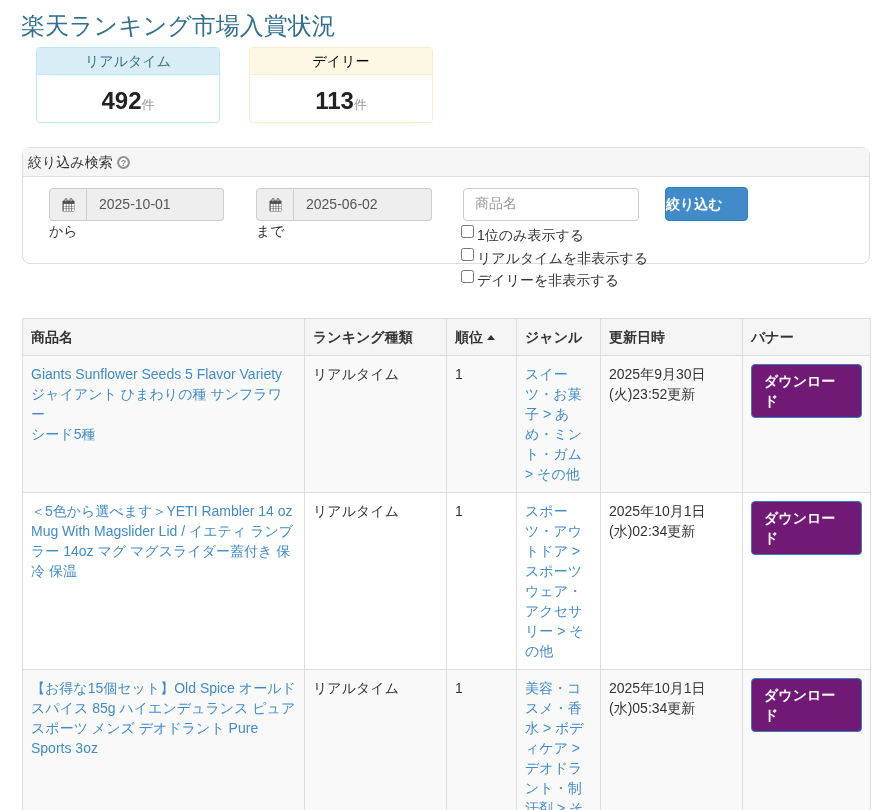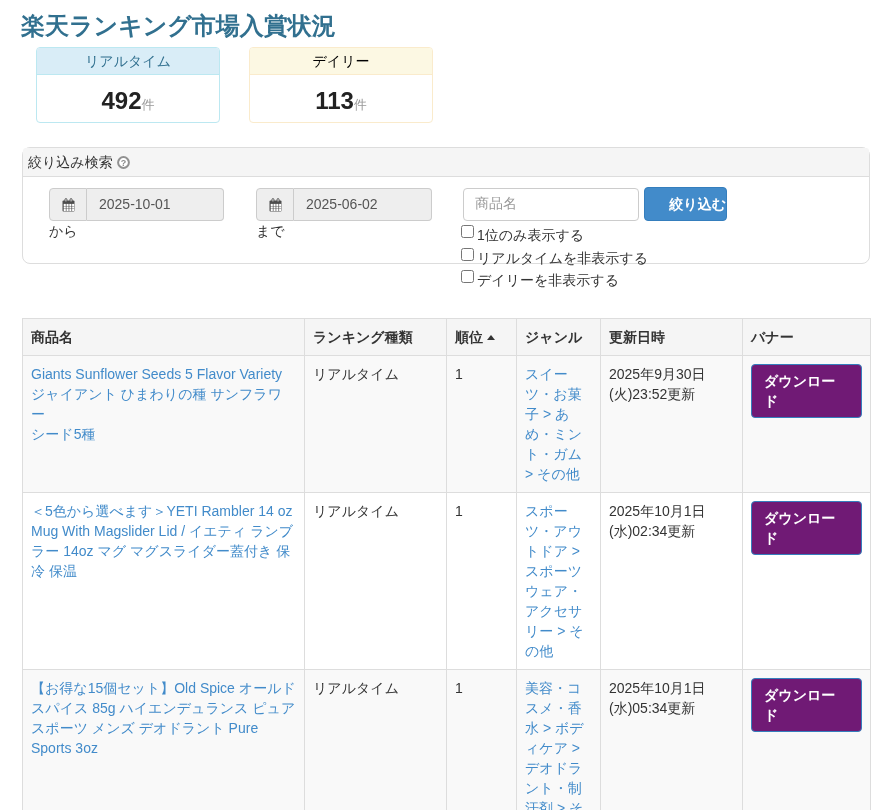--- a/index.html
+++ b/index.html
@@ -1,39 +1,39 @@
 <!DOCTYPE html>
 <html lang="ja"><head><meta charset="utf-8"><title>楽天ランキング市場入賞状況</title>
 <style>
 *{box-sizing:border-box;margin:0;padding:0}
 html,body{background:#fff}
 body{width:880px;height:1600px;position:relative;font-family:"Liberation Sans",sans-serif;font-size:14px;line-height:1.42857143;color:#333;-webkit-font-smoothing:antialiased}
 a{color:#428bca;text-decoration:none}
-#title{position:absolute;left:21px;top:13px;font-size:24px;line-height:26px;font-weight:700;color:#31708f}
+#title{position:absolute;left:21px;top:13px;font-size:24px;line-height:26px;font-weight:400;color:#31708f}
 .statbox{position:absolute;top:47px;width:184px;height:76px;background:#fff;border:1px solid #bce8f1;border-radius:4px}
 #box1{left:36px}
 #box2{left:249px;border-color:#faebcc}
 .statbox .hd{height:27px;border-bottom:1px solid #bce8f1;background:#d9edf7;color:#31708f;text-align:center;line-height:26px;font-size:14px;border-radius:3px 3px 0 0}
 #box2 .hd{background:#fcf8e3;color:#000000;border-bottom-color:#faebcc}
 .statbox .bd{text-align:center;padding-top:12px}
 .statbox .num{font-size:24px;font-weight:bold;color:#222;line-height:28px}
 .statbox .unit{font-size:13px;color:#999}
 #panel{position:absolute;left:22px;top:147px;width:848px;height:117px;border:1px solid #ddd;border-radius:8px;background:#fff}
 #panel .heading{height:29px;background:#f5f5f5;border-bottom:1px solid #ddd;border-radius:3px 3px 0 0;padding:4px 5px;font-size:14px;line-height:20px;color:#333}
 .qicon{vertical-align:-2px;margin-left:4px}
 .igroup{position:absolute;display:flex;height:33px}
 .igroup .addon{width:38px;background:#eee;border:1px solid #ccc;border-radius:4px 0 0 4px;text-align:center;padding-top:8px}
 .igroup .dinput{flex:1;background:#eee;border:1px solid #ccc;border-left:0;border-radius:0 4px 4px 0;line-height:31px;padding-left:12px;color:#555;font-size:14px}
 #d1{left:26px;top:40px;width:175px}
 #d2{left:233px;top:40px;width:176px}
 .sub{position:absolute;font-size:14px;line-height:20px;color:#333}
 #kara{left:26px;top:73px;width:175px}
 #made{left:233px;top:73px;width:176px}
 #pname{position:absolute;left:440px;top:40px;width:176px;height:33px;border:1px solid #ccc;border-radius:4px;background:#fff;line-height:29px;padding-left:11px;color:#999;font-size:14px}
-#sbtn{position:absolute;left:621px;top:39px;width:83px;height:34px;background:#428bca;border:1px solid #357ebd;border-radius:4px;color:#fff;font-size:14px;font-weight:bold;text-align:right;line-height:32px}
+#sbtn{position:absolute;left:642px;top:39px;width:83px;height:34px;background:#428bca;border:1px solid #357ebd;border-radius:4px;color:#fff;font-size:14px;font-weight:bold;text-align:left;line-height:32px}
 .cbrow{position:absolute;left:439px;font-size:14px;line-height:20px;color:#333}
 .cbrow input{width:13px;height:13px;margin:0 2px 0 0;vertical-align:2px;position:relative;left:-1px}
 #cb1{top:77px}
 #cb2{top:100px}
 #cb3{top:122px}
 #tbl{position:absolute;left:22px;top:318px;width:848px;border-collapse:collapse;table-layout:fixed;font-size:14px;line-height:20px}
 #tbl th,#tbl td{border:1px solid #ddd;padding:8px;vertical-align:top;text-align:left;font-size:14px;line-height:20px}
 #tbl thead th{background:#f5f5f5;font-weight:bold}
 #tbl tbody tr.odd td{background:#f9f9f9}
 .tri{display:inline-block;width:0;height:0;border-left:4px solid transparent;border-right:4px solid transparent;border-bottom:5.5px solid #333;margin-left:4px;vertical-align:2px}

